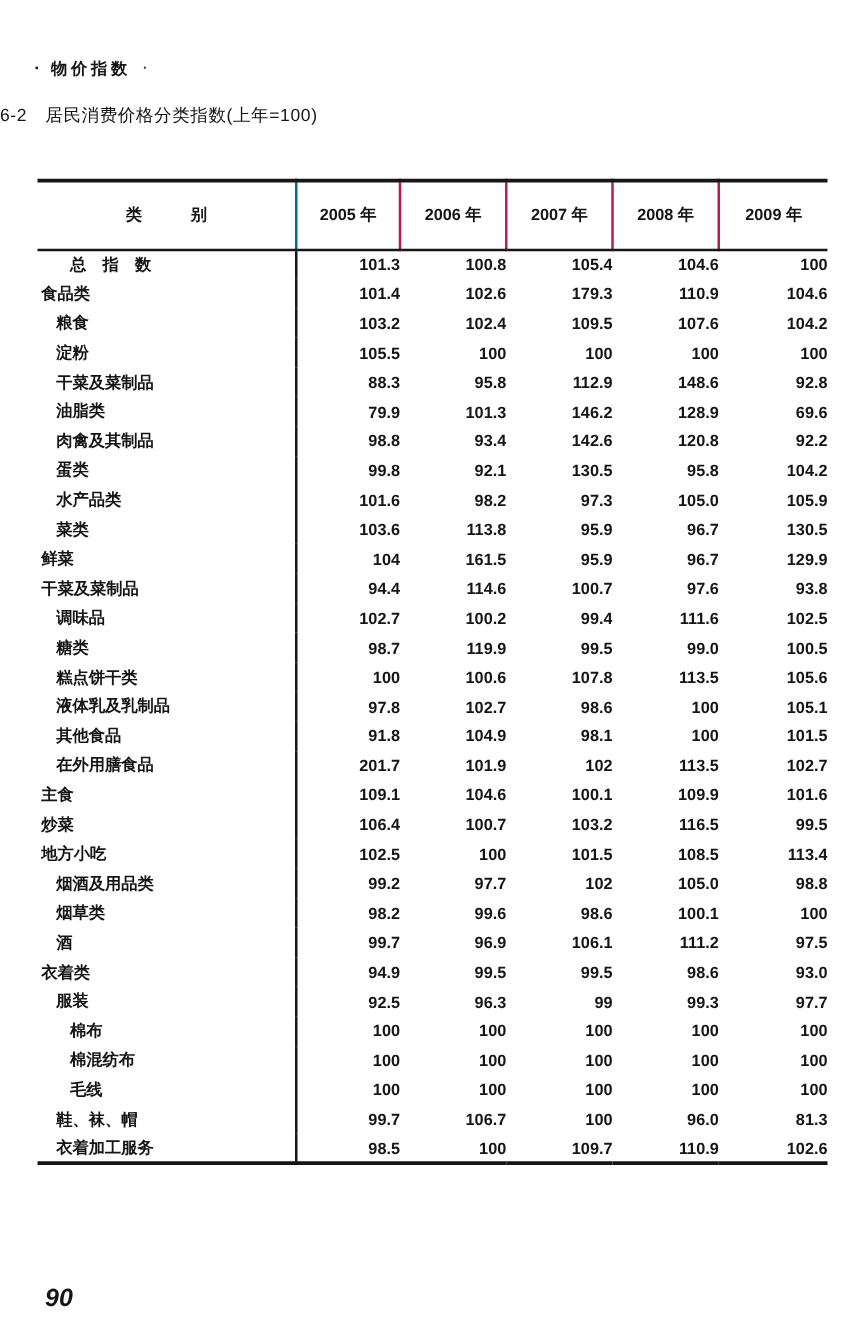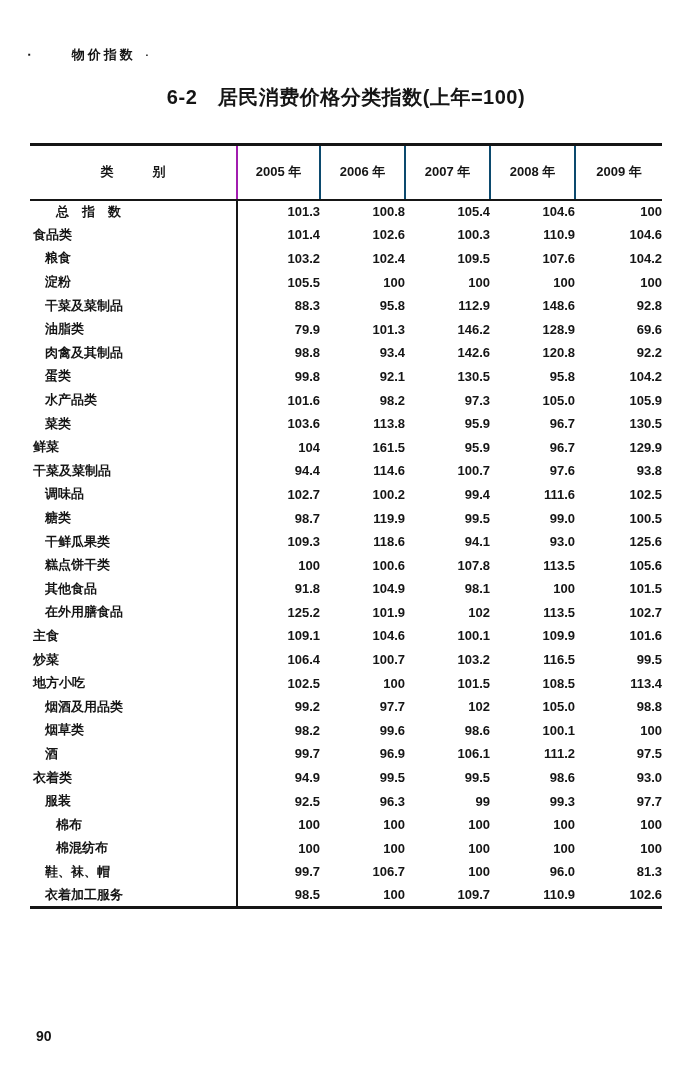--- a/index.html
+++ b/index.html
@@ -19,28 +19,27 @@
     left: 28px;
     top: 46px;
     display: flex;
     align-items: center;
     gap: 10px;
     font-size: 13px;
     font-weight: bold;
   }
   .corner-header .marker { font-size: 8px; line-height: 1; }
   .corner-header .marker.small { font-size: 6px; }
-  .corner-header .label { letter-spacing: 3px; margin-left: 31px; }
+  .corner-header .label { letter-spacing: 3px; }
   .page-title {
     position: absolute;
     left: 0; right: 0;
     top: 84px;
-    text-align: center;
-    font-size: 20px;
-    font-weight: bold;
+    font-size: 14px;
+    font-weight: normal;
     letter-spacing: 0.5px;
     white-space: pre;
   }
   .table-wrap {
     position: absolute;
     left: 30px;
     top: 143px;
     width: 632px;
   }
   table.index-table {
@@ -53,43 +52,44 @@
   table.index-table thead th {
     height: 55px;
     font-size: 13px;
     font-weight: bold;
     text-align: center;
     vertical-align: middle;
     border-bottom: 2px solid #161616;
     padding: 0;
     white-space: pre;
   }
-  th.cat-head { border-right: 2px solid #a21caf; }
-  th.year-head { border-right: 2px solid #0c4a6e; }
+  th.cat-head { border-right: 2px solid #0369a1; }
+  th.year-head { border-right: 2px solid #be185d; }
   th.year-head.last { border-right: none; }
   table.index-table tbody tr { height: 23.6px; }
   table.index-table tbody td {
     padding: 0;
     font-size: 13px;
     font-weight: bold;
     vertical-align: middle;
     white-space: pre;
     overflow: hidden;
   }
   td.cat-cell { border-right: 2px solid #161616; }
   td.cat-cell.ind-0 { padding-left: 3px; }
   td.cat-cell.ind-1 { padding-left: 15px; }
   td.cat-cell.ind-2 { padding-left: 26px; }
   td.val-cell { text-align: right; padding-right: 4px; }
   .page-number {
     position: absolute;
     left: 36px;
     top: 1028px;
-    font-size: 14px;
+    font-size: 20px;
     font-weight: bold;
+    font-style: italic;
   }
 </style>
 </head>
 <body>
 
 <div class="page">
 
   <div class="corner-header">
     <span class="marker">▪</span>
     <span class="label">物价指数</span>
@@ -124,21 +124,21 @@
     <td class="val-cell">101.3</td>
     <td class="val-cell">100.8</td>
     <td class="val-cell">105.4</td>
     <td class="val-cell">104.6</td>
     <td class="val-cell">100</td>
   </tr>
           <tr>
     <td class="cat-cell ind-0">食品类</td>
     <td class="val-cell">101.4</td>
     <td class="val-cell">102.6</td>
-    <td class="val-cell">100.3</td>
+    <td class="val-cell">179.3</td>
     <td class="val-cell">110.9</td>
     <td class="val-cell">104.6</td>
   </tr>
           <tr>
     <td class="cat-cell ind-1">粮食</td>
     <td class="val-cell">103.2</td>
     <td class="val-cell">102.4</td>
     <td class="val-cell">109.5</td>
     <td class="val-cell">107.6</td>
     <td class="val-cell">104.2</td>
@@ -225,46 +225,46 @@
   </tr>
           <tr>
     <td class="cat-cell ind-1">糖类</td>
     <td class="val-cell">98.7</td>
     <td class="val-cell">119.9</td>
     <td class="val-cell">99.5</td>
     <td class="val-cell">99.0</td>
     <td class="val-cell">100.5</td>
   </tr>
           <tr>
-    <td class="cat-cell ind-1">干鲜瓜果类</td>
-    <td class="val-cell">109.3</td>
-    <td class="val-cell">118.6</td>
-    <td class="val-cell">94.1</td>
-    <td class="val-cell">93.0</td>
-    <td class="val-cell">125.6</td>
-  </tr>
-          <tr>
     <td class="cat-cell ind-1">糕点饼干类</td>
     <td class="val-cell">100</td>
     <td class="val-cell">100.6</td>
     <td class="val-cell">107.8</td>
     <td class="val-cell">113.5</td>
     <td class="val-cell">105.6</td>
   </tr>
           <tr>
+    <td class="cat-cell ind-1">液体乳及乳制品</td>
+    <td class="val-cell">97.8</td>
+    <td class="val-cell">102.7</td>
+    <td class="val-cell">98.6</td>
+    <td class="val-cell">100</td>
+    <td class="val-cell">105.1</td>
+  </tr>
+          <tr>
     <td class="cat-cell ind-1">其他食品</td>
     <td class="val-cell">91.8</td>
     <td class="val-cell">104.9</td>
     <td class="val-cell">98.1</td>
     <td class="val-cell">100</td>
     <td class="val-cell">101.5</td>
   </tr>
           <tr>
     <td class="cat-cell ind-1">在外用膳食品</td>
-    <td class="val-cell">125.2</td>
+    <td class="val-cell">201.7</td>
     <td class="val-cell">101.9</td>
     <td class="val-cell">102</td>
     <td class="val-cell">113.5</td>
     <td class="val-cell">102.7</td>
   </tr>
           <tr>
     <td class="cat-cell ind-0">主食</td>
     <td class="val-cell">109.1</td>
     <td class="val-cell">104.6</td>
     <td class="val-cell">100.1</td>
@@ -337,20 +337,28 @@
   </tr>
           <tr>
     <td class="cat-cell ind-2">棉混纺布</td>
     <td class="val-cell">100</td>
     <td class="val-cell">100</td>
     <td class="val-cell">100</td>
     <td class="val-cell">100</td>
     <td class="val-cell">100</td>
   </tr>
           <tr>
+    <td class="cat-cell ind-2">毛线</td>
+    <td class="val-cell">100</td>
+    <td class="val-cell">100</td>
+    <td class="val-cell">100</td>
+    <td class="val-cell">100</td>
+    <td class="val-cell">100</td>
+  </tr>
+          <tr>
     <td class="cat-cell ind-1">鞋、袜、帽</td>
     <td class="val-cell">99.7</td>
     <td class="val-cell">106.7</td>
     <td class="val-cell">100</td>
     <td class="val-cell">96.0</td>
     <td class="val-cell">81.3</td>
   </tr>
           <tr>
     <td class="cat-cell ind-1">衣着加工服务</td>
     <td class="val-cell">98.5</td>

